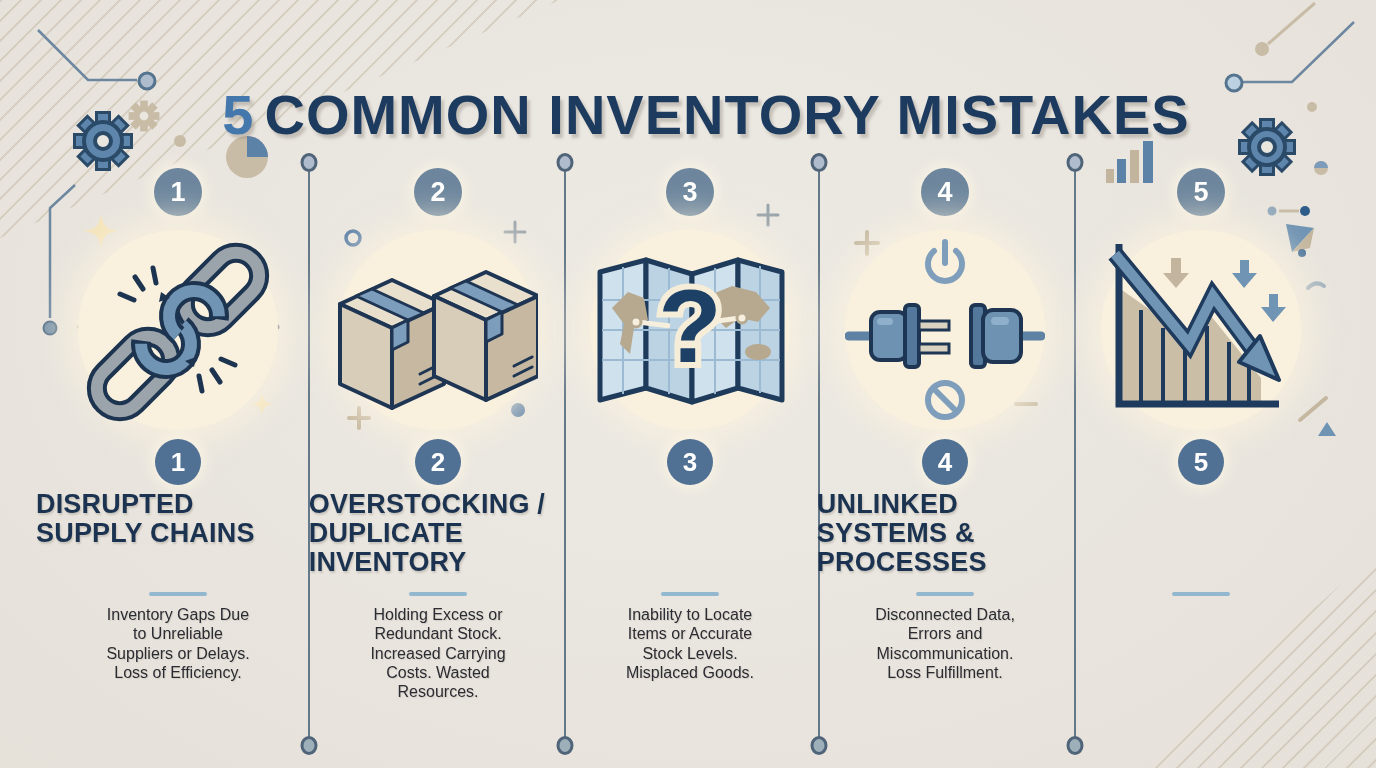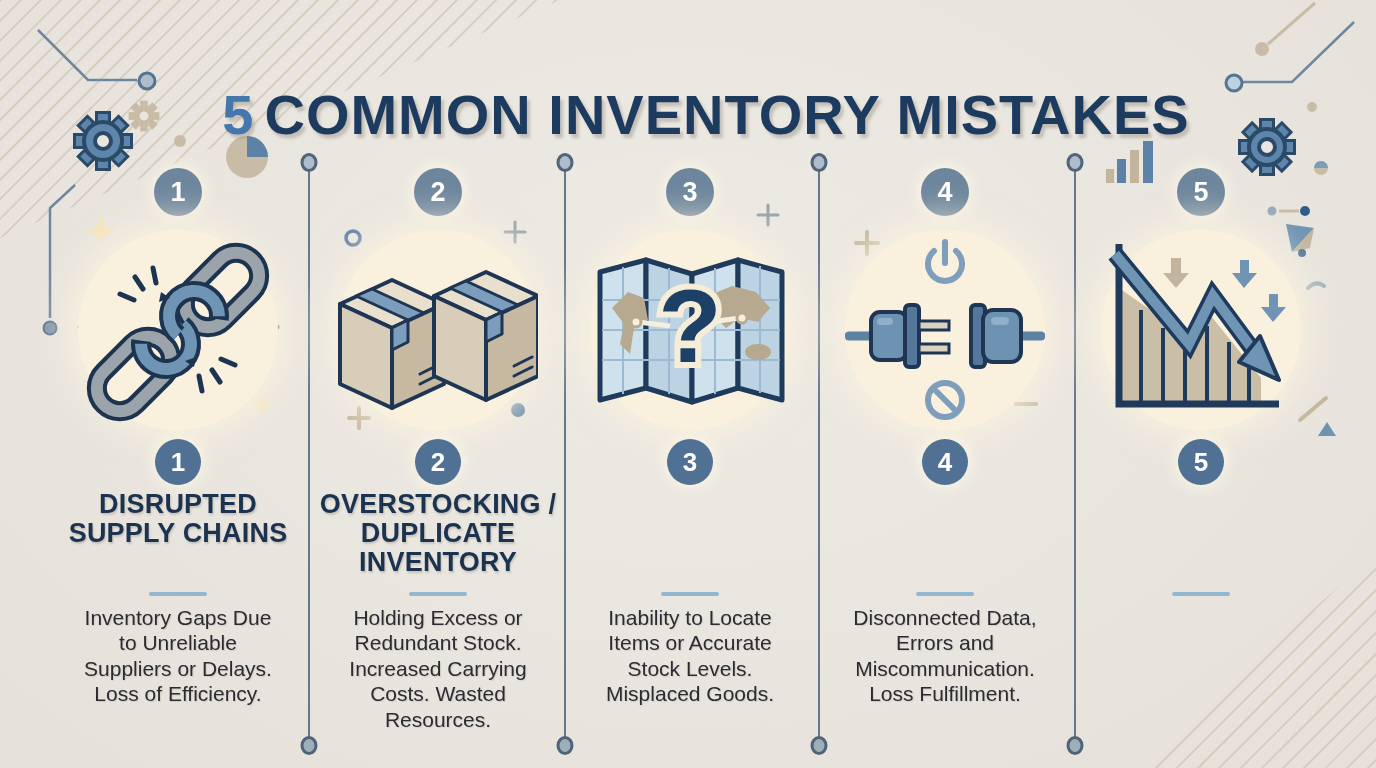--- a/index.html
+++ b/index.html
@@ -46,32 +46,32 @@
   }
   .badge-top{top:0;width:48px;height:48px;line-height:48px;font-size:27px;background:#6d869d;}
   .badge-bottom{top:271px;width:46px;height:46px;line-height:46px;font-size:26px;background:#507193;}
   .icon-wrap{position:absolute;top:60px;left:50%;transform:translateX(-50%);width:204px;height:204px;}
   .icon-wrap .halo{
     position:absolute;left:2px;top:2px;width:200px;height:200px;border-radius:50%;
     background:#f9f1de;box-shadow:0 0 34px 12px rgba(249,241,222,.85);
   }
   .icon-wrap svg{position:absolute;left:2px;top:2px;}
   .col-title{
-    position:absolute;top:322px;left:-3%;width:106%;margin:0;text-align:center;
+    position:absolute;top:322px;left:-3%;width:106%;margin:0;
     font-size:27px;line-height:1.07;font-weight:bold;color:#1b3350;
     letter-spacing:.2px;white-space:pre-line;
     text-shadow:1px 2px 2px rgba(150,144,132,.4);
   }
   .underline{
     position:absolute;top:424px;left:50%;transform:translateX(-50%);
     width:58px;height:4px;border-radius:2px;background:#93b7cf;
   }
   .col-desc{
     position:absolute;top:437px;left:-4%;width:108%;margin:0;text-align:center;
-    font-size:21px;line-height:1.21;color:#2b2b32;white-space:pre-line;
+    font-size:16px;line-height:1.21;color:#2b2b32;white-space:pre-line;
     text-shadow:1px 1px 1px rgba(160,155,145,.3);
   }
 </style>
 </head>
 <body>
 
 <div id="canvas">
 
   <div class="stripes stripes-tl"></div>
   <div class="stripes stripes-br"></div>
@@ -390,20 +390,23 @@
         <rect x="138" y="80" width="38" height="52" rx="10" fill="#6e92b2" stroke="#1e3553" stroke-width="4"></rect>
         <rect x="146" y="87" width="18" height="8" rx="4" fill="#8fb0ca"></rect>
 
         <g stroke="#7f9ebc" stroke-width="6" fill="none" stroke-linecap="round">
           <circle cx="100" cy="170" r="17"></circle>
           <line x1="89" y1="159" x2="111" y2="181"></line>
         </g>
       </svg>
     </div>
     <div class="badge badge-bottom">4</div>
+    <h2 class="col-title">UNLINKED
+SYSTEMS &amp;
+PROCESSES</h2>
     <div class="underline"></div>
     <p class="col-desc">Disconnected Data,
 Errors and
 Miscommunication.
 Loss Fulfillment.</p>
   </div>
 
   <div class="column" style="left:1078px;width:246px">
     <div class="badge badge-top">5</div>
     <div class="icon-wrap">

